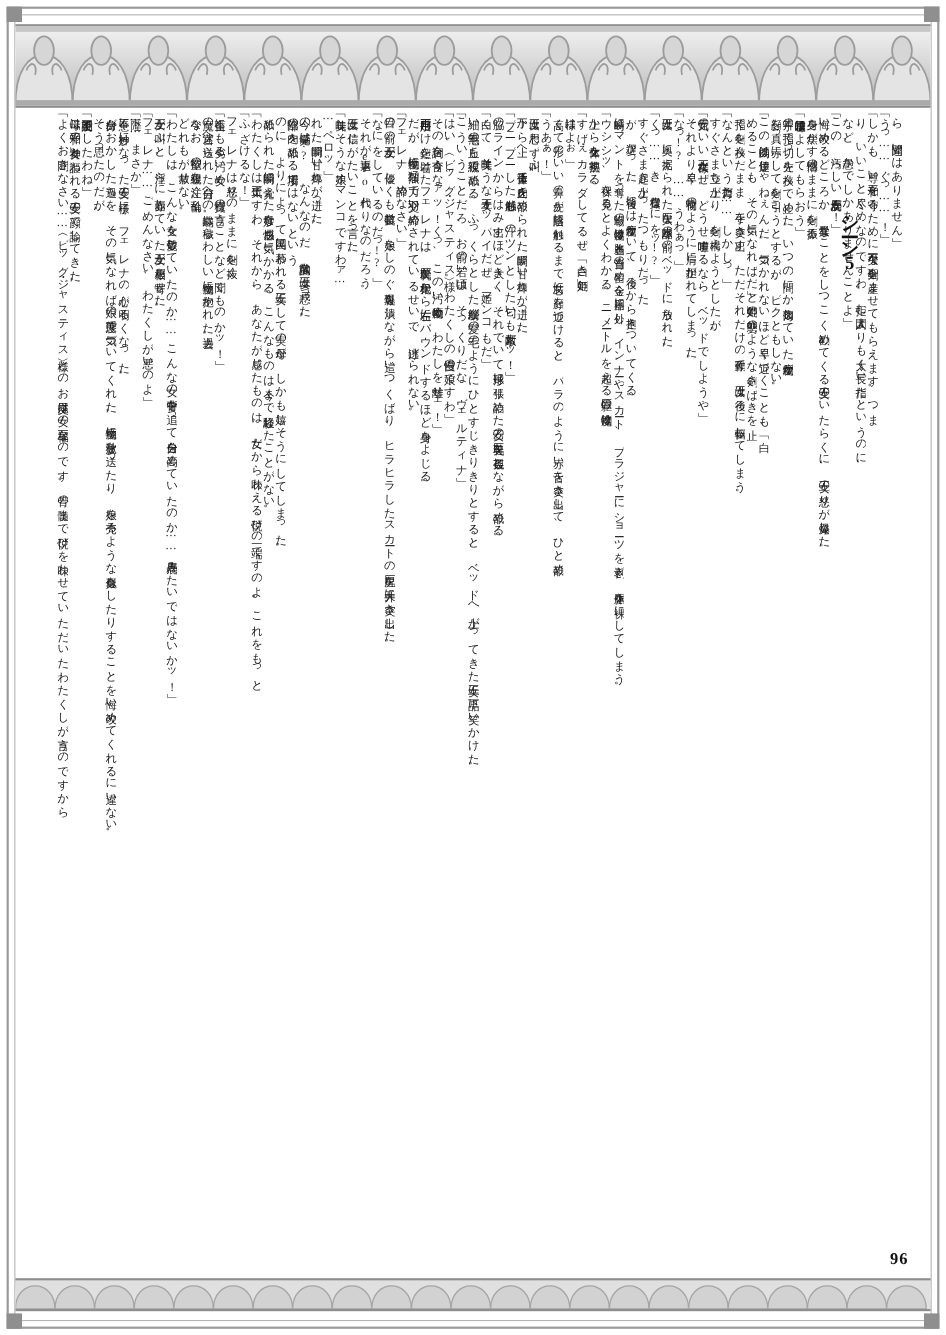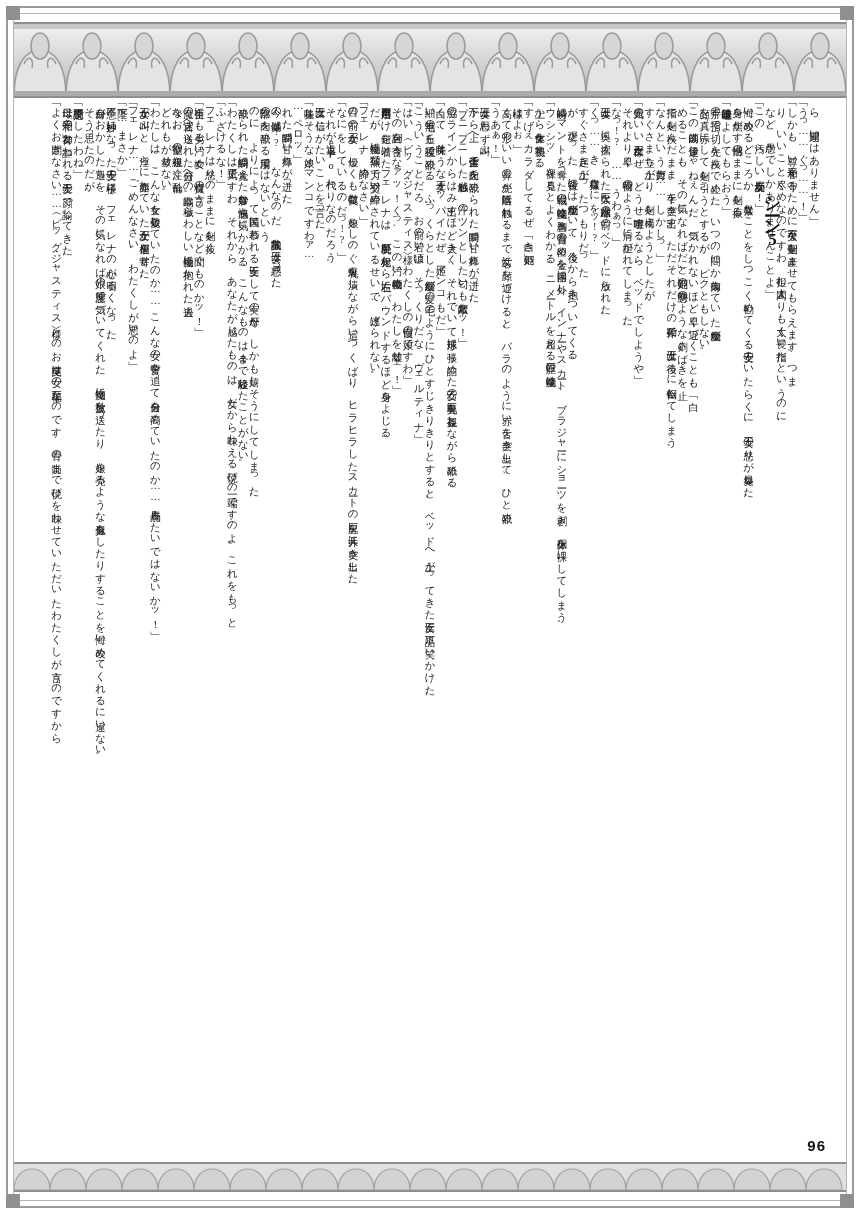--- a/index.html
+++ b/index.html
@@ -117,21 +117,21 @@
     font-size: 17px;
     letter-spacing: 2px;
     color: #111;
   }
 
   
   .page-number {
     position: absolute;
     right: 34px;
     bottom: 60px;
-    font-family: Liberation Sans, sans-serif;
+    font-family: Liberation Serif, serif;
     font-size: 15px;
     font-weight: bold;
     color: #111;
     letter-spacing: 1px;
   }
 </style>
 </head>
 <body>
 
 <div class="page">

